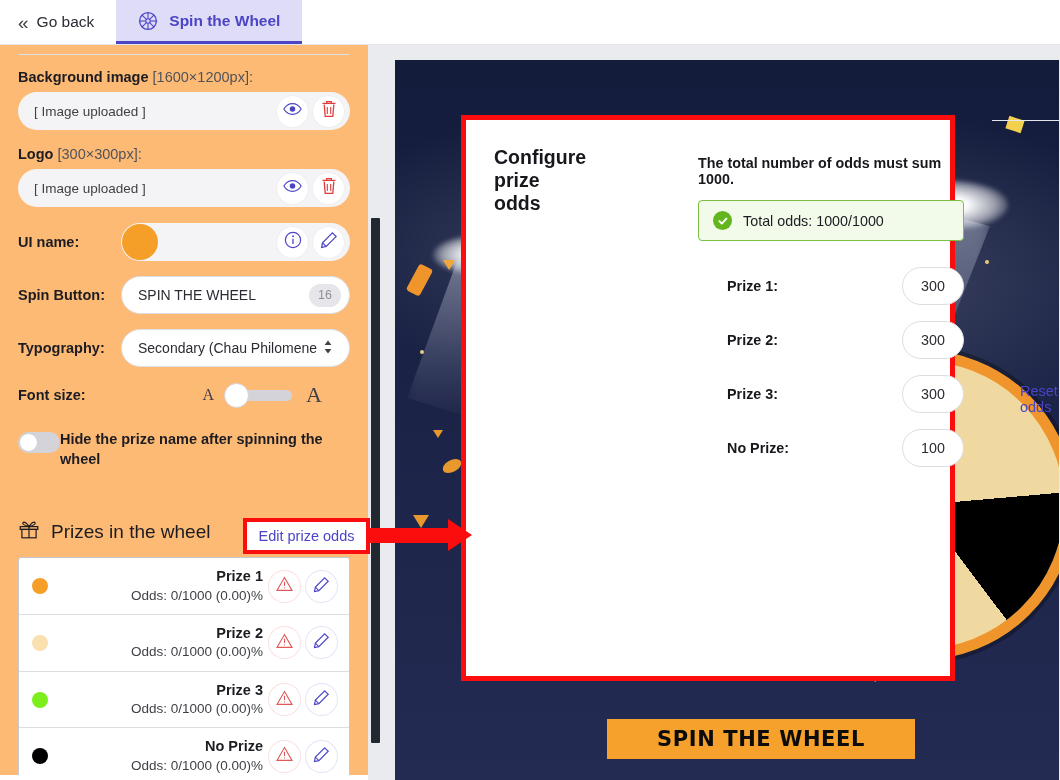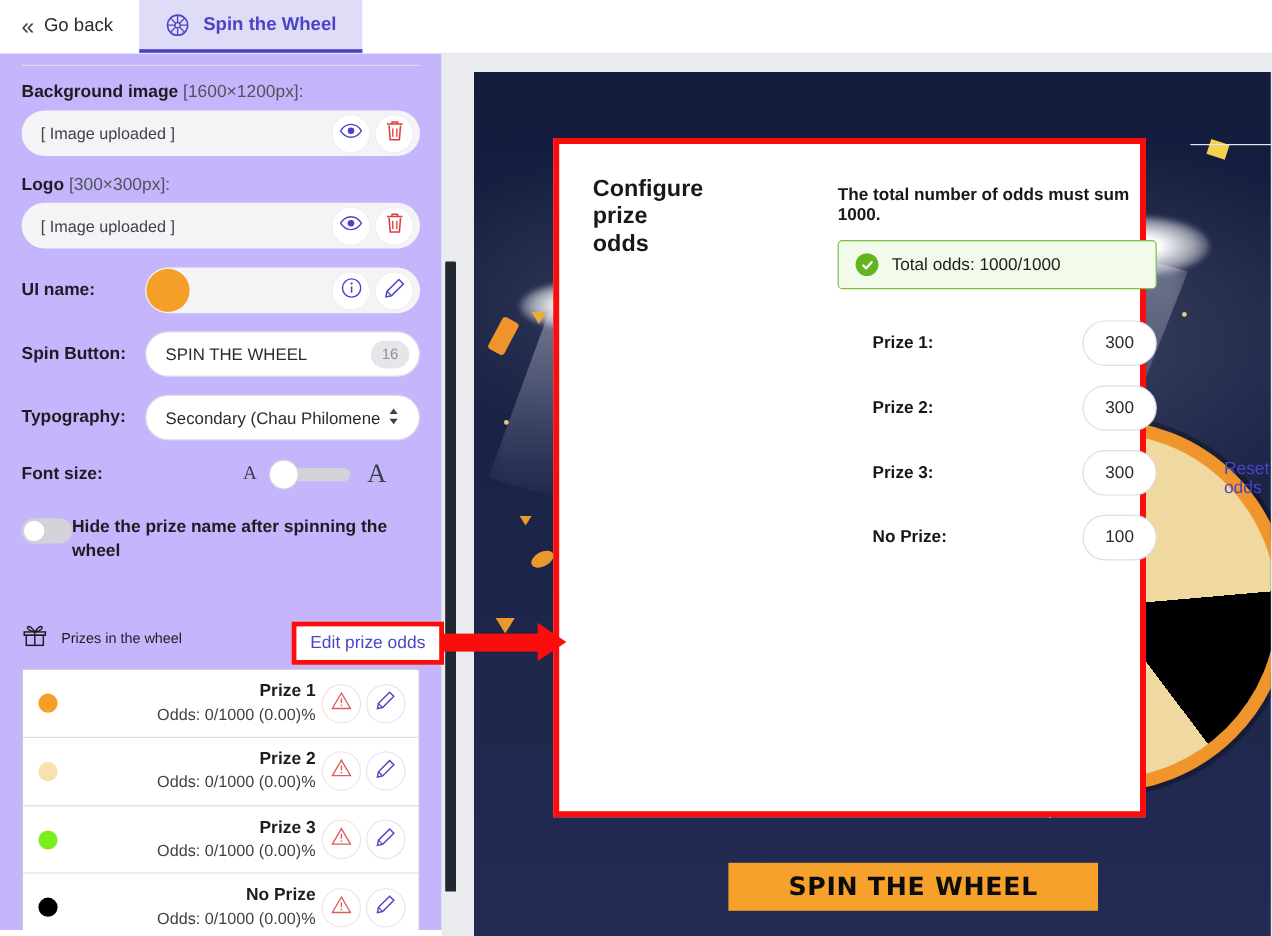--- a/index.html
+++ b/index.html
@@ -32,21 +32,21 @@
     border-bottom: 3px solid #4b45c6;
     cursor: pointer;
   }
   .tab-label { font-size: 15.5px; color: #4b45c6; font-weight: 600; }
   .wheel-icon svg { display: block; }
 
   
   .sidebar {
     position: absolute; left: 0; top: 45px;
     width: 368px; height: 730px;
-    background: #c4b5fd;
+    background: #fdba74;
     overflow: hidden;
   }
   .sidebar-inner { padding: 0 18px; }
   .top-divider { height: 1px; background: #dcdee4; margin: 9px 0 14px 0; }
 
   .field-label { font-size: 14.5px; color: #1c1c22; margin-bottom: 7px; }
   .field-label b { font-weight: 700; }
   .field-label .dim { color: #52525b; font-weight: 400; }
 
   .upload-row {
@@ -114,21 +114,21 @@
   .toggle-knob {
     position: absolute; left: 1px; top: 1px;
     width: 19px; height: 19px; border-radius: 50%; background: #fff;
     border: 1px solid #cfcfd6;
   }
   .toggle-text { font-size: 14.5px; font-weight: 700; color: #1c1c22; line-height: 1.35; max-width: 270px;}
 
   
   .prizes-head { display: flex; align-items: center; margin: 48px 0 10px 0; position: relative; }
   .gift-icon { margin-right: 11px; }
-  .prizes-title { font-size: 12px; color: #1c1c22; }
+  .prizes-title { font-size: 19px; color: #1c1c22; }
   .edit-odds-wrap { margin-left: auto; position: relative; padding: 6px 10px; }
   .edit-odds { font-size: 14.5px; color: #4b45c6; cursor: pointer; }
 
   .prize-list { border: 1px solid #c8c8d0; border-radius: 3px; overflow: hidden; }
   .prize-item {
     display: flex; align-items: center;
     padding: 9px 12px 9px 13px;
     border-bottom: 1px solid #dcdee4;
     background: #fff;
   }

